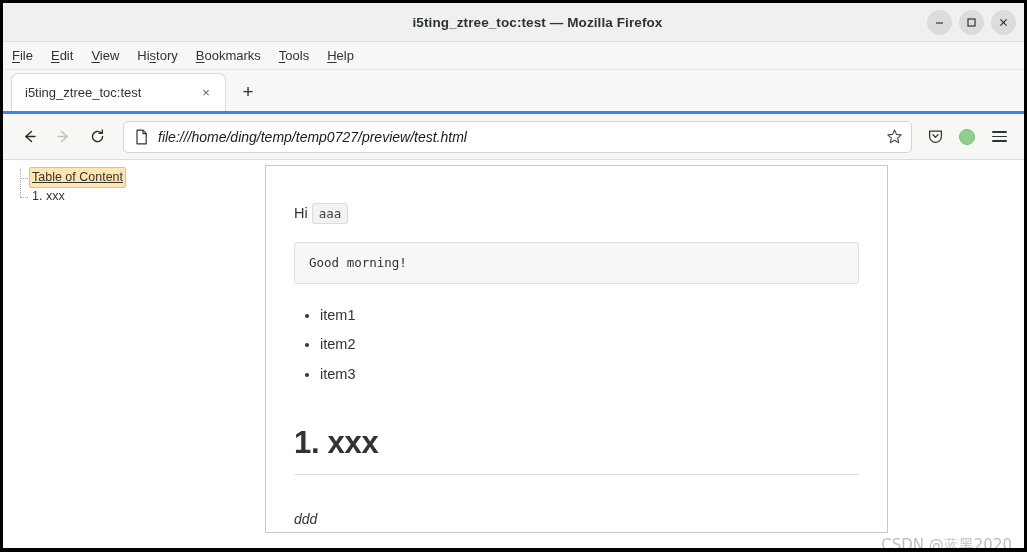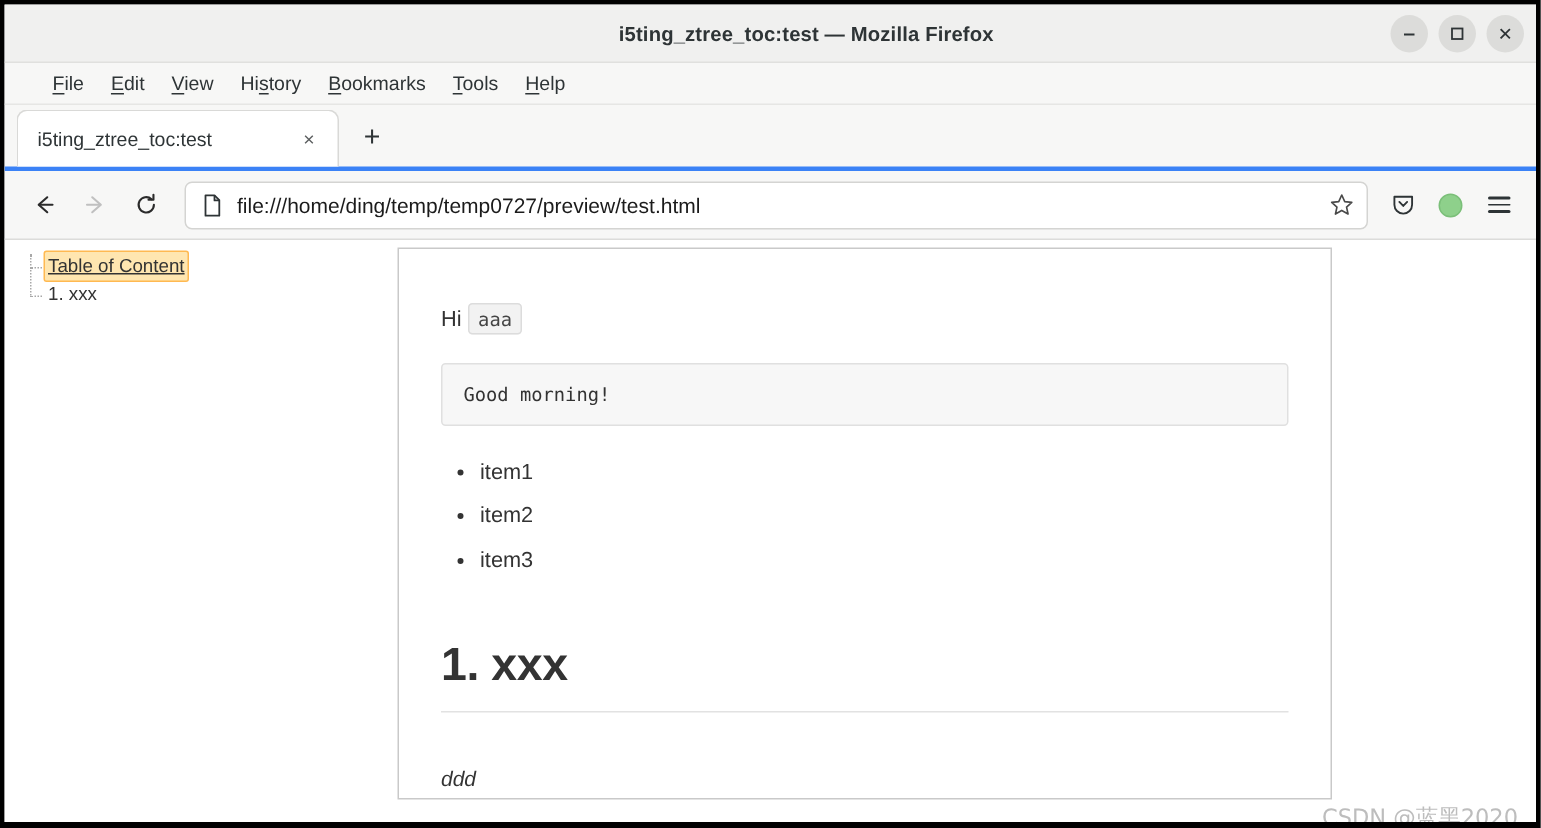--- a/index.html
+++ b/index.html
@@ -60,21 +60,21 @@
   }
   .win-btn svg { display: block; }
 
   
   .menubar {
     height: 28px;
     background: #f7f7f6;
     border-bottom: 1px solid #e6e6e4;
     display: flex;
     align-items: center;
-    padding-left: 24px;
+    padding-left: 1px;
     gap: 2px;
   }
   .menu-item {
     font-size: 13px;
     color: #2e3436;
     padding: 3px 8px;
     cursor: pointer;
     white-space: nowrap;
   }
   .menu-item .uline {
@@ -154,20 +154,21 @@
     flex: 1;
     height: 32px;
     margin: 0 6px 0 8px;
     background: #ffffff;
     border: 1px solid #d4d4d2;
     border-radius: 5px;
     display: flex;
     align-items: center;
     padding: 0 8px 0 10px;
     cursor: text;
+    font-style: italic;
   }
   .url-doc-icon { margin-right: 9px; display: flex; color: #2e3436; }
   .url-text {
     flex: 1;
     font-size: 14px;
     color: #1b1b1b;
     white-space: nowrap;
     overflow: hidden;
   }
   .url-star { color: #4a4a4a; display: flex; cursor: pointer; }

